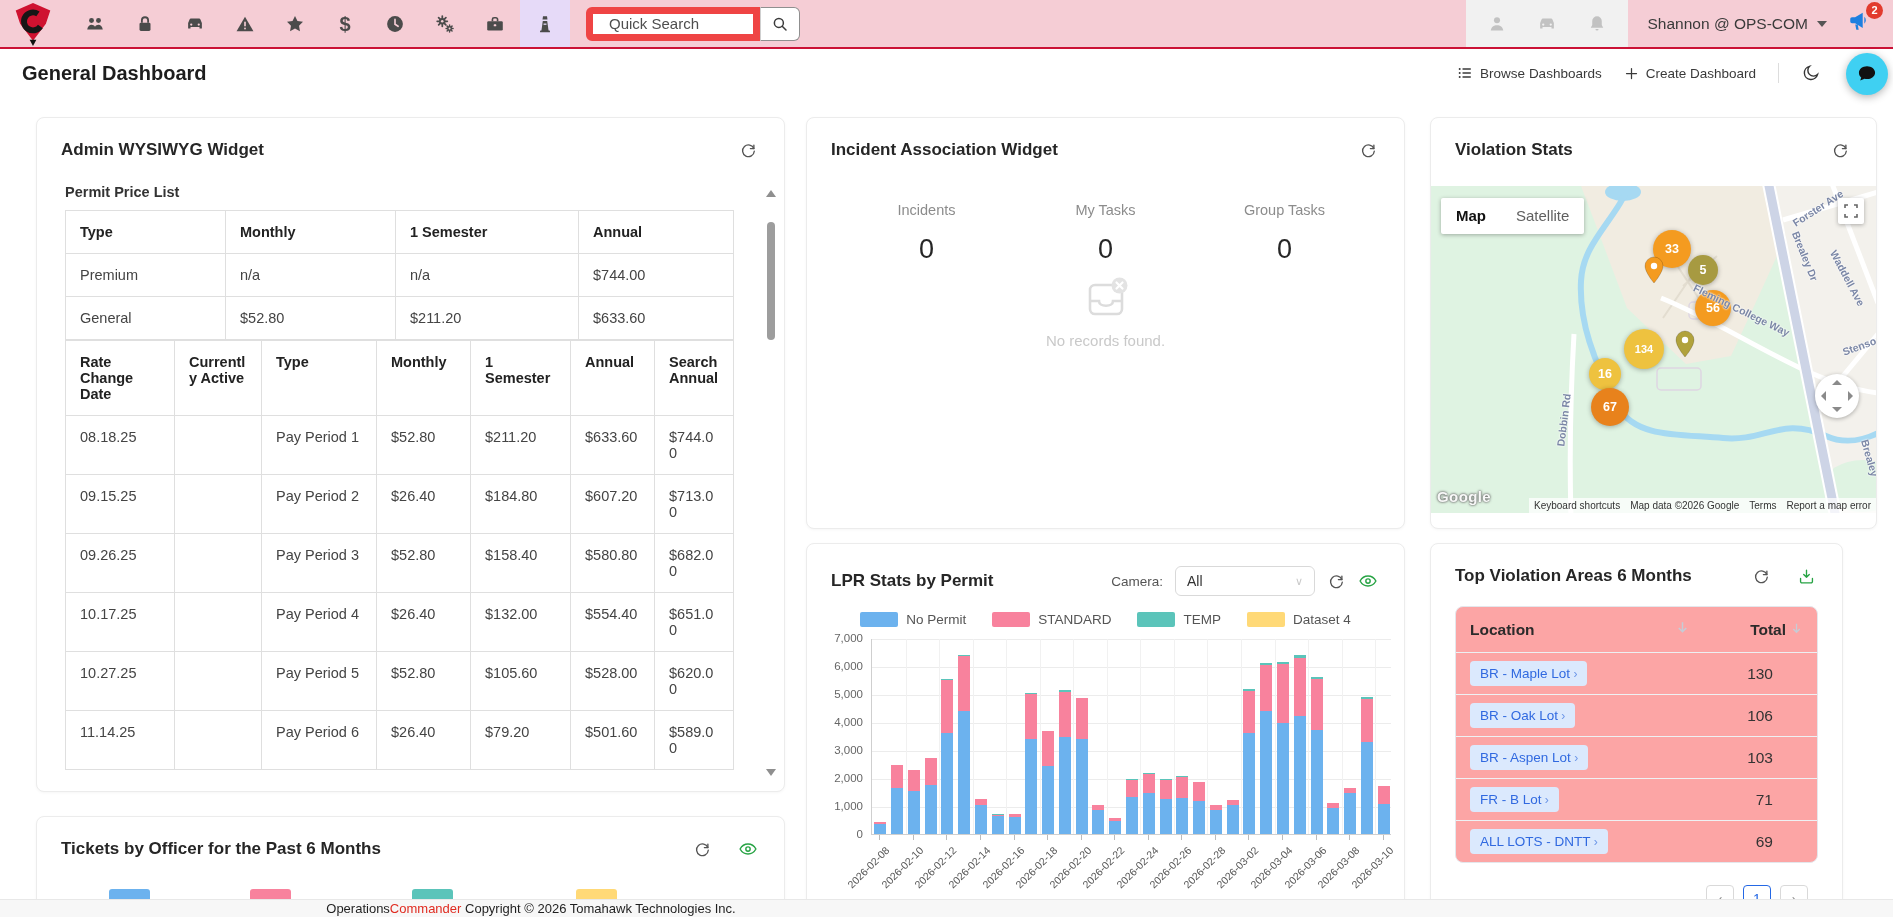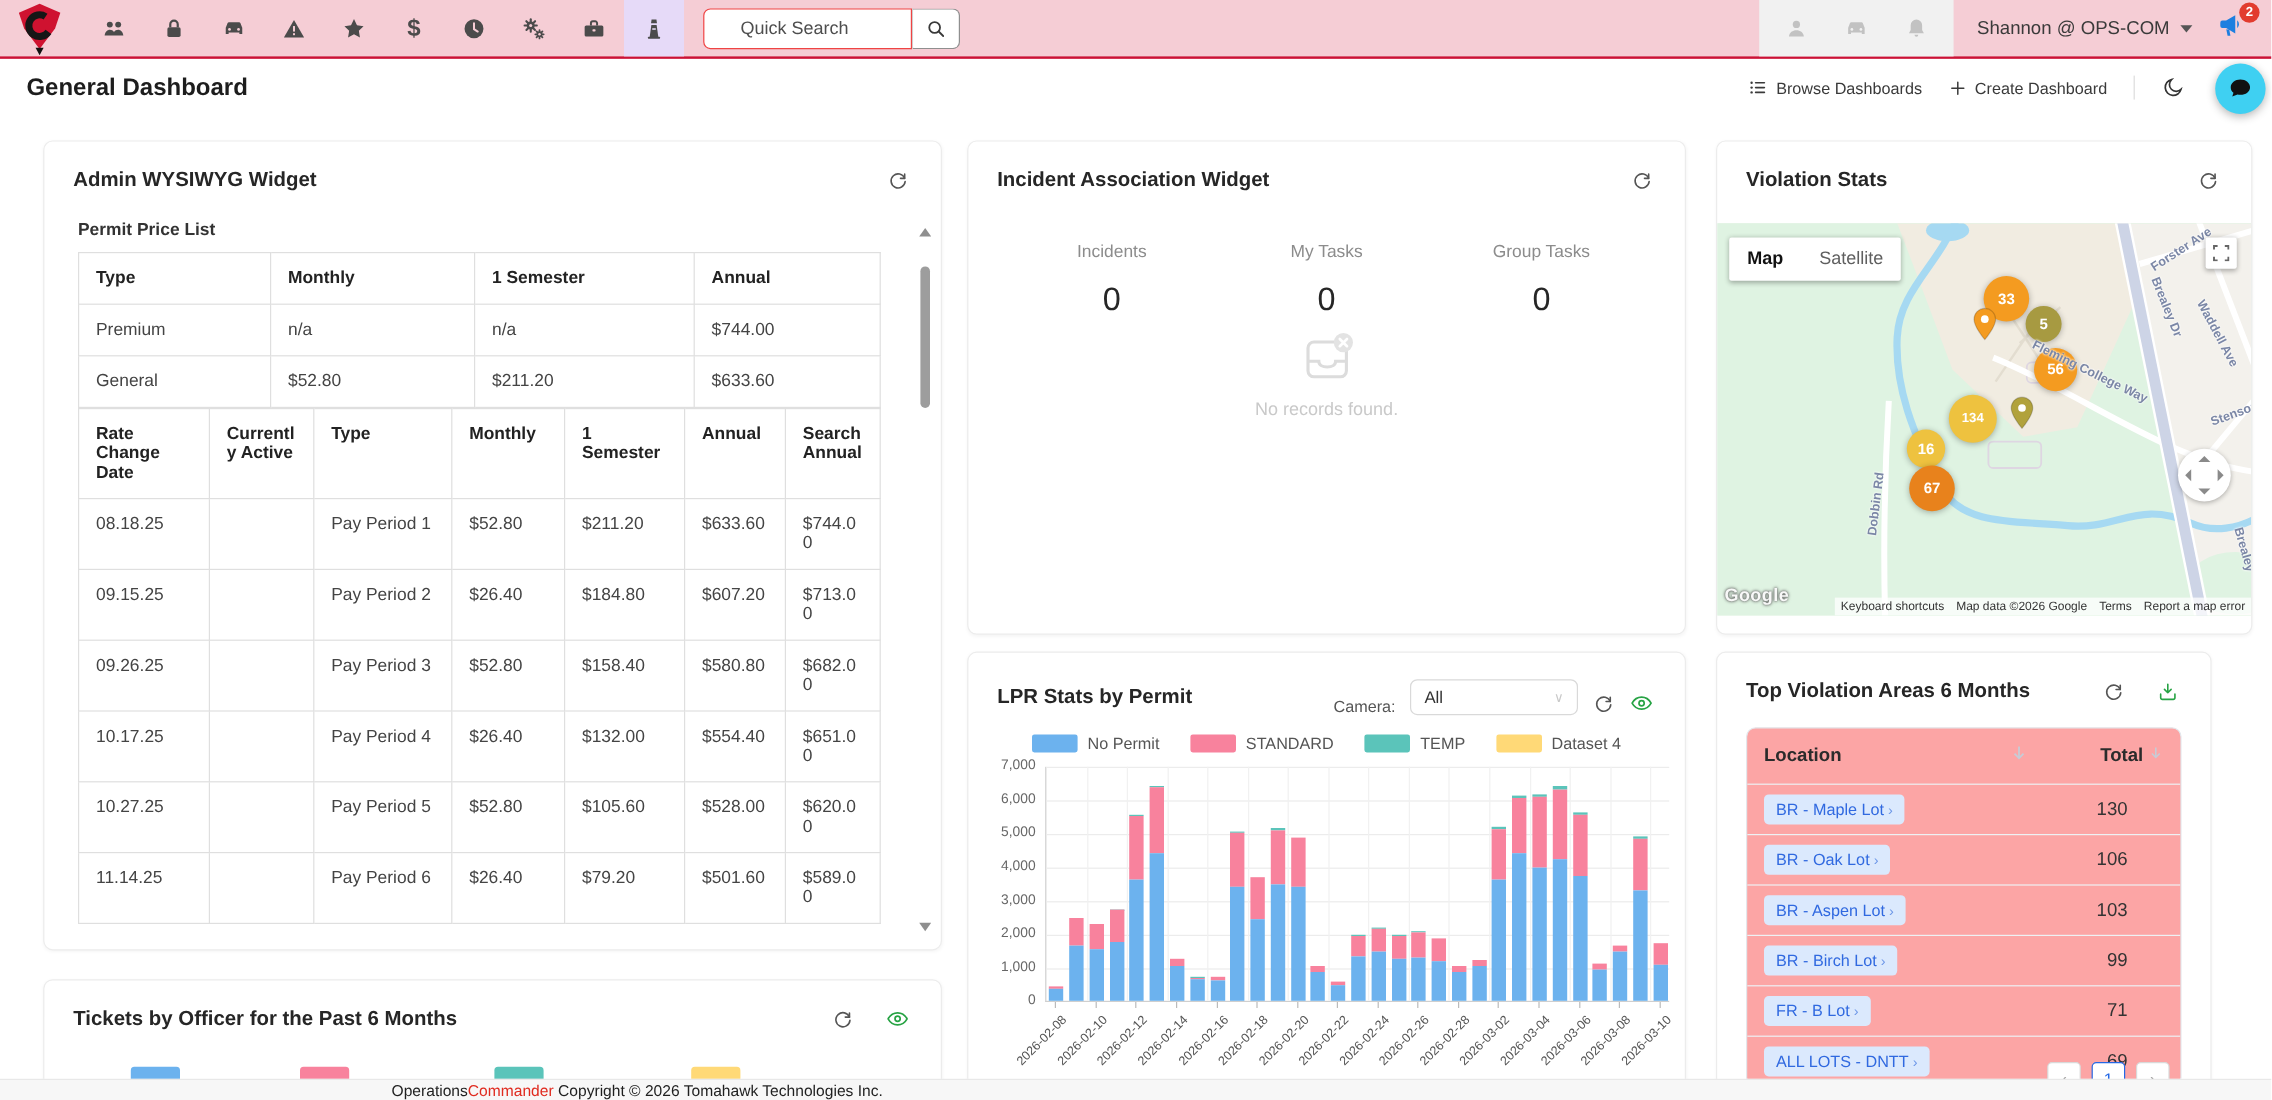--- a/index.html
+++ b/index.html
@@ -9,21 +9,21 @@
 
   
   .topnav{position:absolute;top:0;left:0;right:0;height:49px;background:#f5cdd5;border-bottom:2px solid #cb1236;display:flex;align-items:center;--bg:#f5cdd5}
   .logo{width:46px;height:47px;margin-left:10px;display:flex;align-items:center;justify-content:center}
   .nav-icons{display:flex;margin-left:14px;height:100%}
   .nav-btn{width:50px;height:100%;display:flex;align-items:center;justify-content:center;cursor:pointer}
   .nav-btn svg{width:22px;height:22px;fill:#4b4b4b}
   .nav-btn .glyph{font-size:20px;font-weight:700;color:#4b4b4b;line-height:1}
   .nav-btn.active{background:#e6daf8;--bg:#e6daf8}
   .search{margin-left:16px;display:flex;height:34px;align-items:stretch}
-  .search input{width:174px;border:1px solid #ef4444;border-radius:6px 0 0 6px;padding:0 30px;font-size:15px;color:#14532d;outline:none;font-family:"Liberation Sans",sans-serif}
+  .search input{width:174px;border:7px solid #ef4444;border-radius:6px 0 0 6px;padding:0 16px;font-size:15px;color:#14532d;outline:none;font-family:"Liberation Sans",sans-serif}
   .search input::placeholder{color:#4e4e4e}
   .search button{width:40px;border:1px solid #8f8f8f;border-left:1px solid #cfcfcf;background:#fff;border-radius:0 6px 6px 0;cursor:pointer;display:flex;align-items:center;justify-content:center}
   .nav-right{margin-left:auto;display:flex;align-items:center;height:100%}
   .gray-panel{background:#f1f1f1;height:100%;display:flex;align-items:center;padding:0 6px;--bg:#f1f1f1}
   .gray-panel .nav-btn{width:50px}
   .gray-panel svg{fill:#c2c2c2 !important}
   .user-menu{display:flex;align-items:center;gap:9px;padding:0 20px;cursor:pointer}
   .user-menu span{font-size:15.5px;color:#3a3a3a}
   .caret{width:0;height:0;border-left:5px solid transparent;border-right:5px solid transparent;border-top:6px solid #555}
   .megaphone{position:relative;margin-right:16px;cursor:pointer;width:30px;height:30px}
@@ -90,21 +90,21 @@
   .pan-ctl .n{left:17px;top:6px;border-bottom-color:#8a8a8a;border-top:none}
   .pan-ctl .s{left:17px;bottom:6px;border-top-color:#8a8a8a;border-bottom:none}
   .pan-ctl .w{top:17px;left:6px;border-right-color:#8a8a8a;border-left:none}
   .pan-ctl .e{top:17px;right:6px;border-left-color:#8a8a8a;border-right:none}
   .glogo{position:absolute;left:6px;bottom:8px;font-size:15px;font-weight:700;letter-spacing:.4px;color:rgba(255,255,255,.95);text-shadow:0 0 3px #666,0 0 2px #666;z-index:5}
   #map-attr{position:absolute;right:0;bottom:0;display:flex;height:15px;align-items:center;background:rgba(255,255,255,.75);z-index:5}
   .attr-item{font-size:10px;color:#333;padding:0 5px;cursor:pointer;white-space:nowrap}
 
   
   #w-lpr{left:806px;top:543px;width:599px;height:372px}
-  .camera{margin-left:auto;display:flex;align-items:flex-end;gap:12px}
+  .camera{margin-left:auto;display:flex;align-items:center;gap:12px}
   .cam-lbl{font-size:13.5px;color:#555}
   .select{width:140px;height:30px;border:1px solid #d9d9d9;border-radius:6px;display:flex;align-items:center;padding:0 11px;font-size:14px;color:#333;cursor:pointer;background:#fff}
   .select .sel-chev{margin-left:auto;color:#c9c9c9;font-size:11px}
   #lpr-legend{display:flex;justify-content:center;gap:26px;margin-top:16px}
   .li{display:flex;align-items:center;gap:8px;font-size:13.5px;color:#555;cursor:pointer}
   .sw{width:38px;height:15px;border-radius:2px}
   .lpr-chart{position:absolute;left:0;top:88px;right:0;bottom:0}
   #lpr-plot{position:absolute;left:64px;top:7px;width:520px;height:196px;border-left:1px solid #cfcfcf;border-bottom:1px solid #cfcfcf}
   .glh{position:absolute;left:0;right:0;height:1px;background:#ececec}
   .glv{position:absolute;top:0;bottom:0;width:1px;background:#f1f1f1}
@@ -858,24 +858,20 @@
           </div>
           <div class="tv-row">
             <span class="tv-badge"><span>BR - Oak Lot</span><span class="chev"> ›</span></span>
             <span class="tv-total">106</span>
           </div>
           <div class="tv-row">
             <span class="tv-badge"><span>BR - Aspen Lot</span><span class="chev"> ›</span></span>
             <span class="tv-total">103</span>
           </div>
           <div class="tv-row">
-            <span class="tv-badge"><span>BR - Birch Lot</span><span class="chev"> ›</span></span>
-            <span class="tv-total">99</span>
-          </div>
-          <div class="tv-row">
             <span class="tv-badge"><span>FR - B Lot</span><span class="chev"> ›</span></span>
             <span class="tv-total">71</span>
           </div>
           <div class="tv-row">
             <span class="tv-badge"><span>ALL LOTS - DNTT</span><span class="chev"> ›</span></span>
             <span class="tv-total">69</span>
           </div>
         </div>
     </div>
     <div class="pag">

